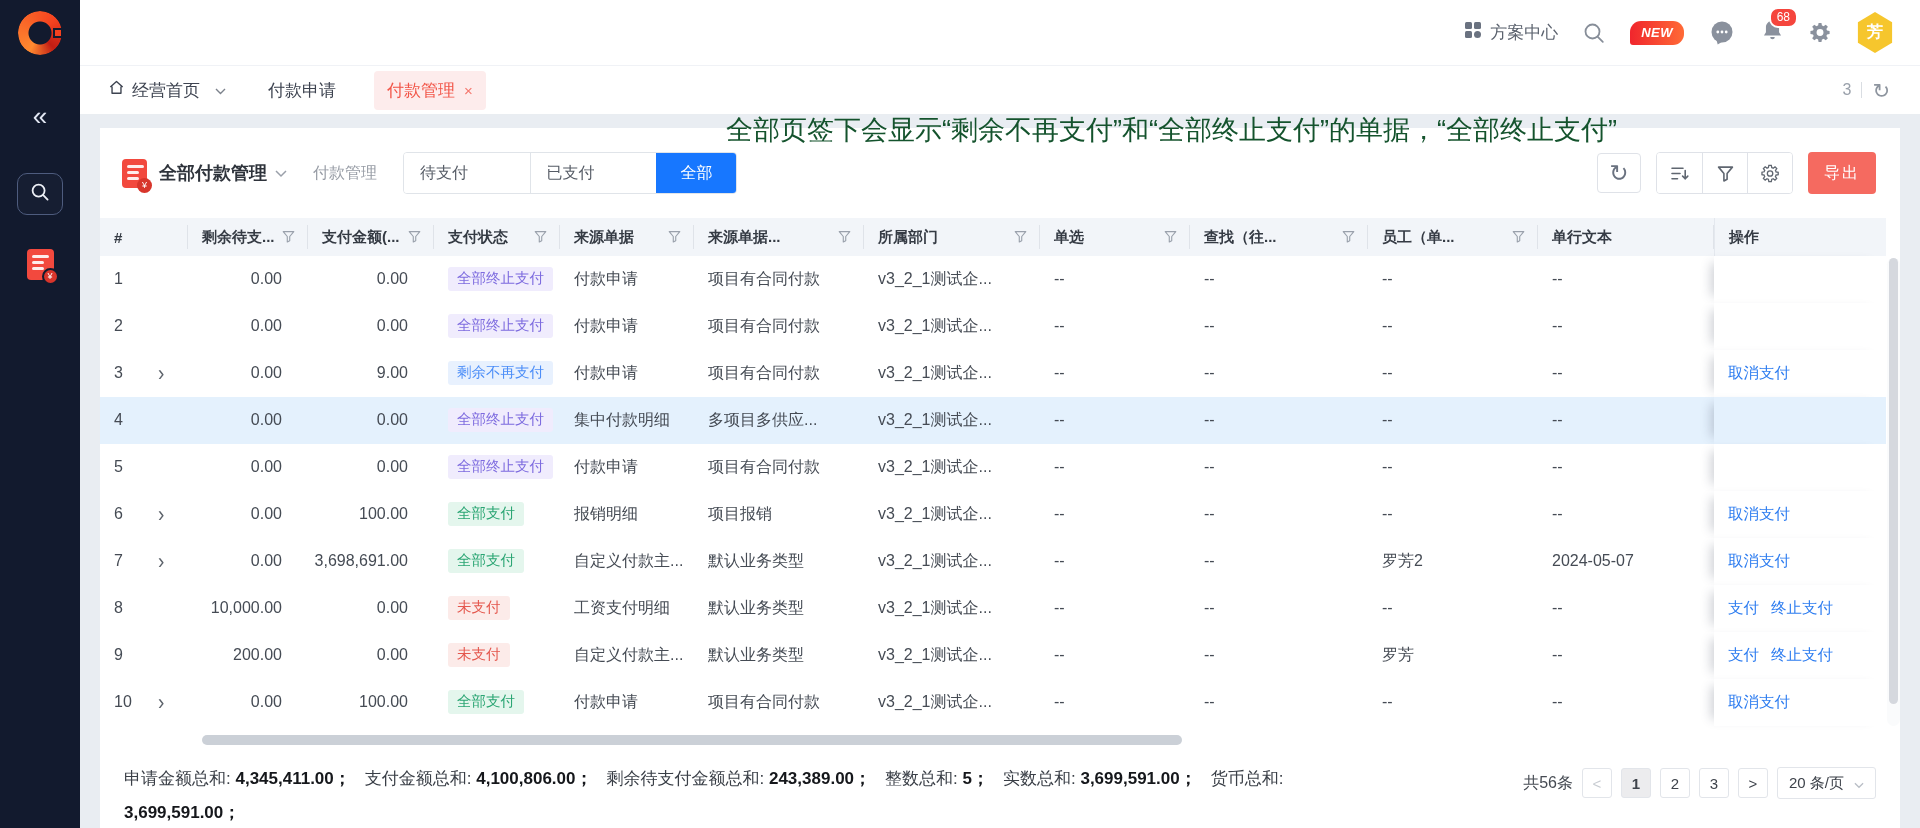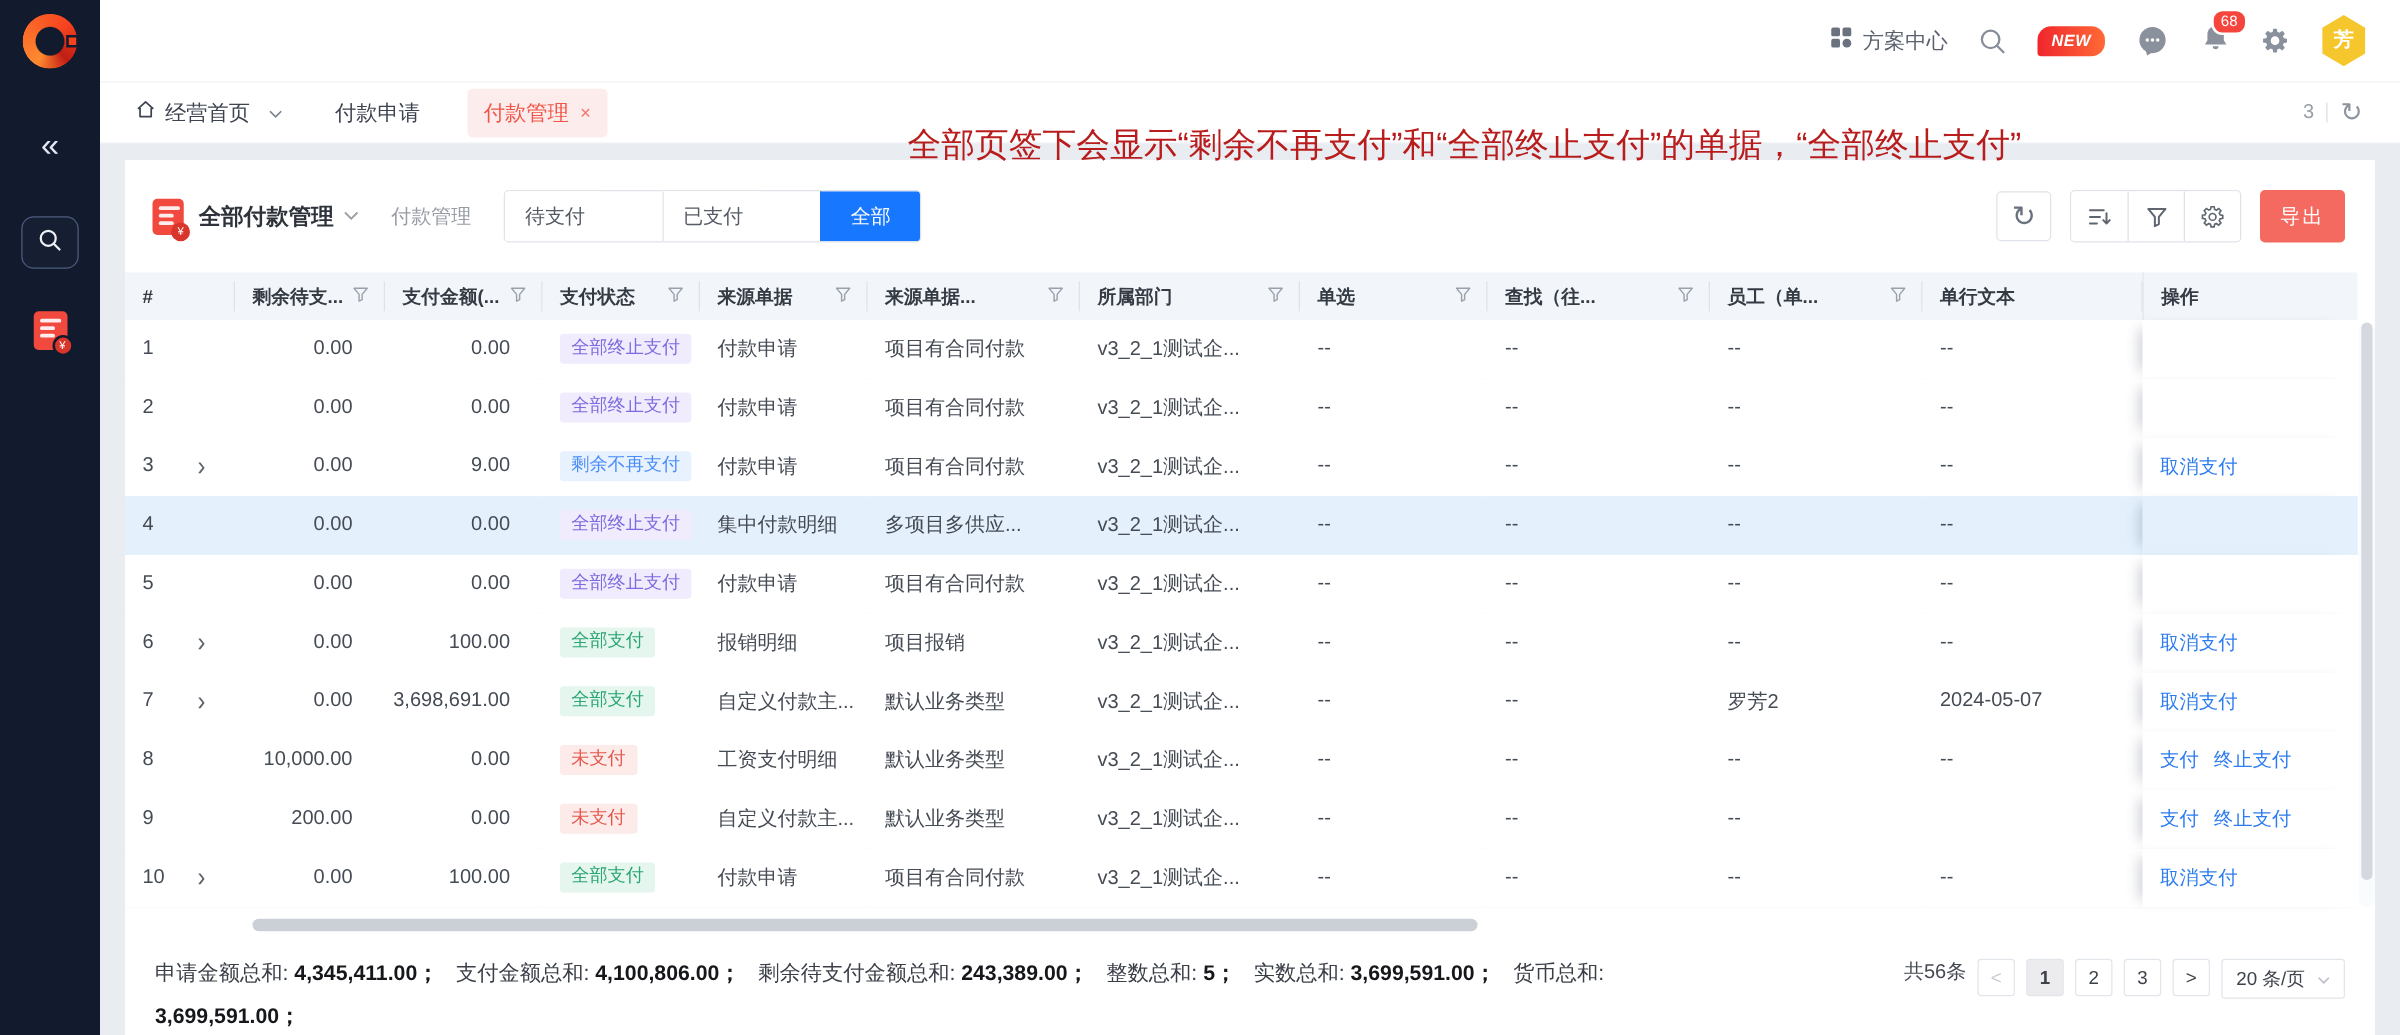--- a/index.html
+++ b/index.html
@@ -112,30 +112,30 @@
   .alink:last-child { margin-right:0; }
   .vscroll { position:absolute; top:40px; right:0; width:13px; height:468px; background:#fafbfc; border-radius:7px; }
   .vscroll .vthumb { position:absolute; top:0; left:2px; width:9px; height:446px; background:#d5d8de; border-radius:5px; }
   .hscroll { height:10px; margin:9px 14px 0 0; position:relative; }
   .hthumb { position:absolute; left:102px; top:0; width:980px; height:10px; background:#cbd0d7; border-radius:5px; cursor:pointer; }
   
   .footer { display:flex; justify-content:space-between; align-items:flex-start; padding:17px 24px 0 24px; }
   .summary { width:1340px; font-size:17px; line-height:34px; color:#3a3f47; }
   .summary b { color:#15171b; font-weight:700; }
   .sum-item { margin-right:14px; }
-  .pager { display:flex; gap:9px; margin-top:5px; font-size:16px; color:#464b53; white-space:nowrap; }
+  .pager { display:flex; align-items:center; gap:9px; margin-top:5px; font-size:16px; color:#464b53; white-space:nowrap; }
   .page-btn { min-width:30px; height:30px; border:1px solid #e2e5ea; border-radius:3px; background:#fff;
               display:flex; align-items:center; justify-content:center; font-size:15px; color:#3e434b; cursor:pointer; padding:0 6px; }
   .page-btn.active { background:#ececee; font-weight:700; }
   .page-btn.disabled { color:#c7cbd1; }
   .pages { display:flex; gap:9px; }
   .page-size { height:32px; border:1px solid #e2e5ea; border-radius:3px; display:flex; align-items:center;
                gap:10px; padding:0 11px; font-size:15px; color:#3e434b; cursor:pointer; }
   
-  .annotation { position:absolute; left:726px; top:99px; z-index:60; color:#b91c1c; font-size:27px;
+  .annotation { position:absolute; left:726px; top:113px; z-index:60; color:#14532d; font-size:27px;
                 line-height:35px; pointer-events:none; white-space:nowrap; }
 </style>
 </head>
 <body>
 
 <aside class="sidebar">
   <div class="logo">
     <div class="logo-ring"></div>
     <div class="logo-gap"></div>
     <div class="logo-dot"></div>
@@ -513,20 +513,21 @@
             <div class="td right" style="width: 120px;">200.00</div>
             <div class="td right" style="width: 126px;">0.00</div>
             <div class="td" style="width: 126px;">
               <span class="badge red">未支付</span>
             </div>
             <div class="td" style="width: 134px;">自定义付款主...</div>
             <div class="td" style="width: 170px;">默认业务类型</div>
             <div class="td" style="width: 176px;">v3_2_1测试企...</div>
             <div class="td" style="width: 150px;">--</div>
             <div class="td" style="width: 178px;">--</div>
+            <div class="td" style="width: 170px;">罗芳</div>
             <div class="td col-flex">--</div>
             <div class="td sticky-right" style="width: 172px;">
               <span class="alink">支付</span>
               <span class="alink">终止支付</span>
             </div>
           </div>
           <div class="tr">
             <div class="td" style="width: 88px;">
               <span class="rownum">10</span>
               <span class="expander">›</span>

